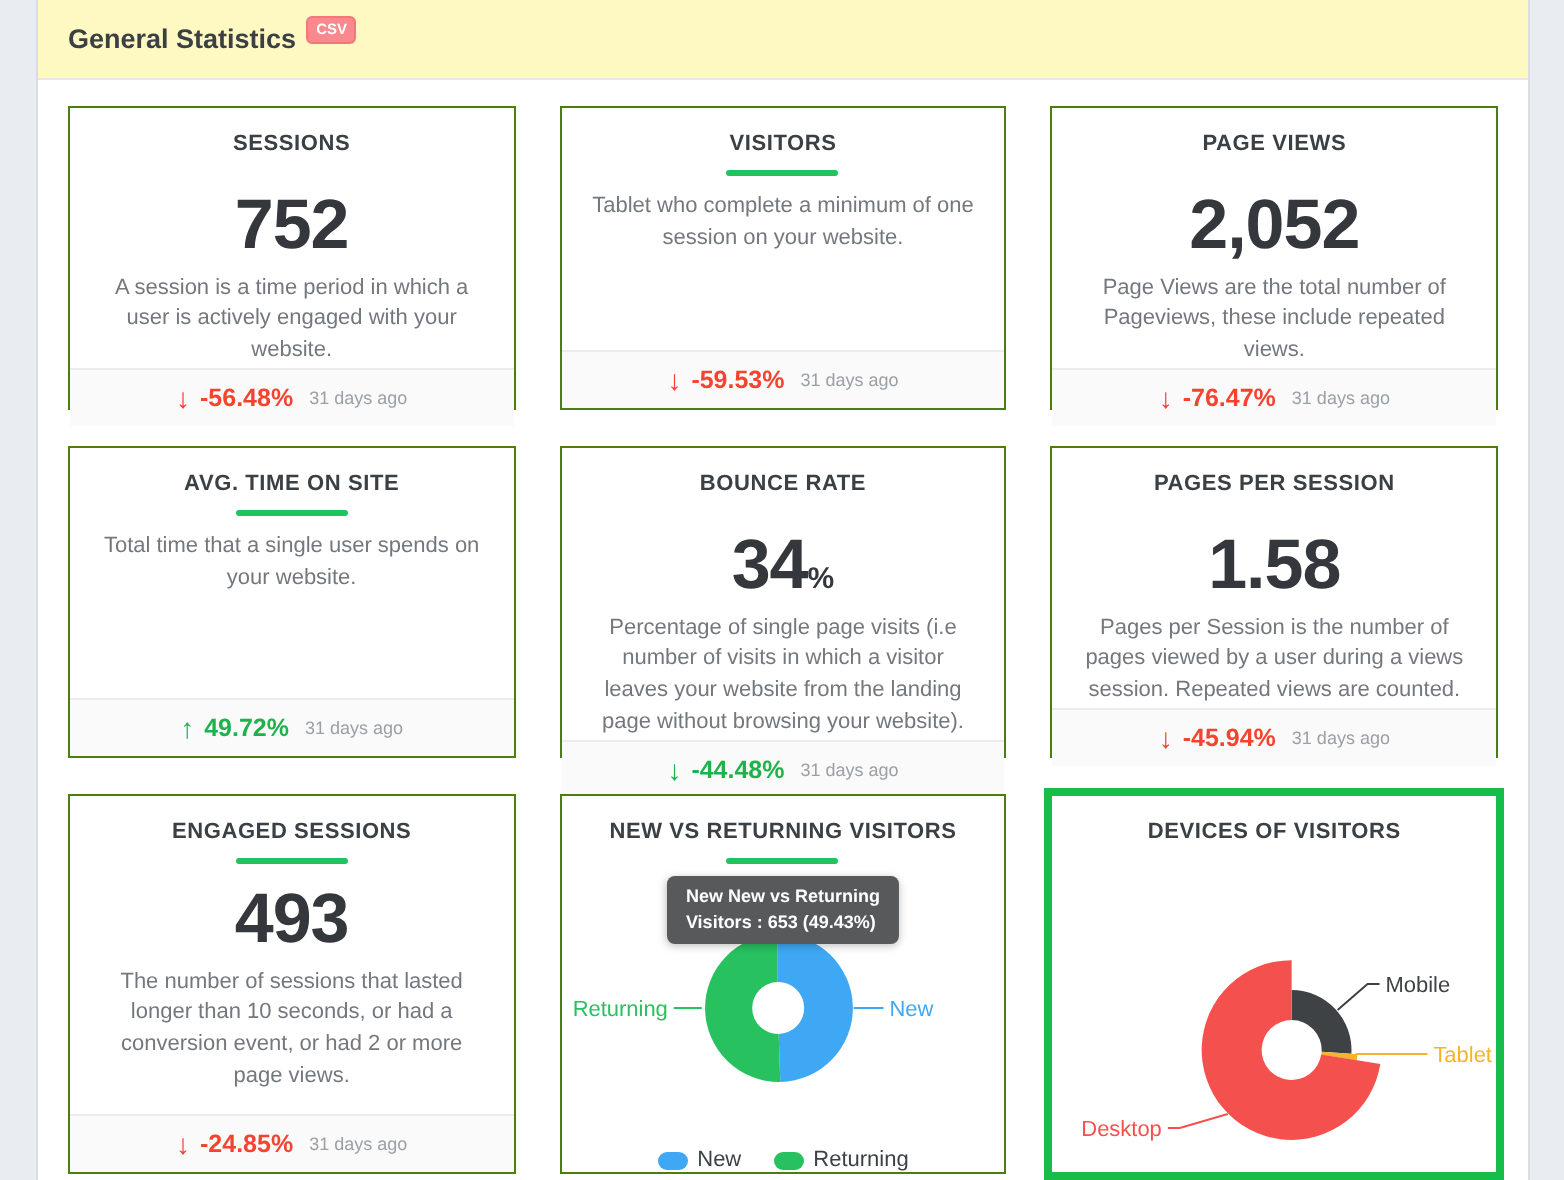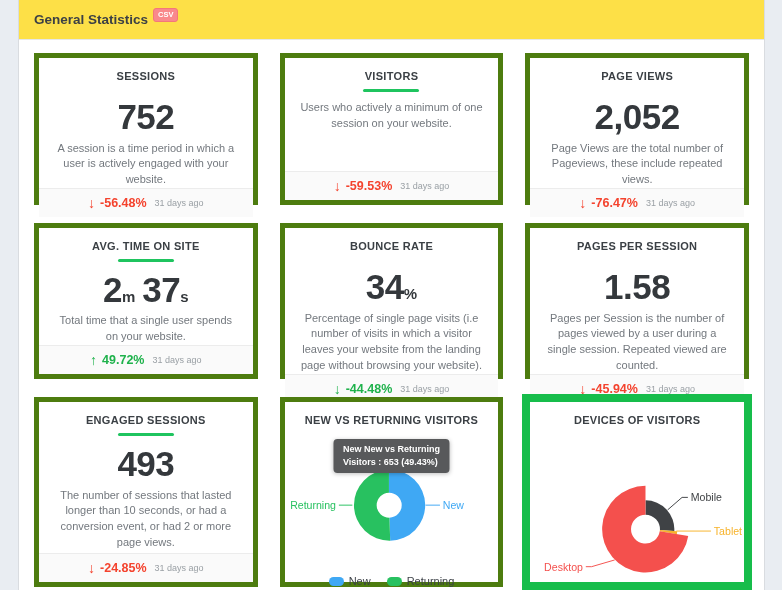--- a/index.html
+++ b/index.html
@@ -9,37 +9,37 @@
     background:#e9edf2;
     font-family:"Liberation Sans", sans-serif;
     position:relative;
   }
   .panel {
     position:absolute; left:18px; top:0; width:747px; height:600px;
     background:#fff;
     border-left:1px solid #d9dce0; border-right:1px solid #d9dce0; border-bottom:1px solid #d9dce0;
   }
   .panel-header {
-    height:40px; background:#fde047; border-bottom:1px solid #e5e7e9;
+    height:40px; background:#fef9c3; border-bottom:1px solid #e5e7e9;
     display:flex; align-items:center; padding:0 15px;
   }
   .panel-title { font-size:13.5px; font-weight:bold; color:#3c4045; }
   .csv-badge {
     margin:-10px 0 0 5px; background:#f9898c; border:1px solid #f47779;
     color:#fff; font-size:7.5px; font-weight:bold; padding:1.5px 4px; border-radius:3px;
     line-height:1.2;
     text-align:center;
   }
   .grid {
     display:grid; grid-template-columns:repeat(3,1fr);
     grid-template-rows:152px 156px 190px;
     gap:18px 22px; padding:13px 15px;
   }
   .card {
-    border:5px solid #4d7c0f; background:#fff;
+    border:1px solid #4d7c0f; background:#fff;
     display:flex; flex-direction:column; text-align:center; min-height:0;
     position:relative;
   }
   .card-title { margin-top:12px; font-size:11px; font-weight:bold; color:#3b4045; letter-spacing:.3px; }
   .underline { width:56px; height:3px; border-radius:2px; margin:7px auto 8px; }
   .value { font-size:35px; font-weight:bold; color:#34383c; letter-spacing:-0.5px; line-height:1.1; margin:1px 0 4px; }
   .unit { font-size:15px; letter-spacing:0; }
   .unit-gap { margin-right:7px; }
   .desc { font-size:11px; color:#73787e; line-height:1.45; padding:0 14px; }
   .footer {
@@ -87,21 +87,21 @@
             <span class="arrow">↓</span>
             <span>-56.48%</span>
           </span>
         <span class="ago">31 days ago</span>
       </div>
     </div>
 
     <div class="card">
       <div class="card-title">VISITORS</div>
       <div class="underline accent" style="background: rgb(31, 196, 95);"></div>
-      <div class="desc">Users who actively a minimum of one session on your website.</div>
+      <div class="desc">Tablet who complete a minimum of one session on your website.</div>
       <div class="footer">
         <span class="delta" style="color: rgb(244, 67, 46);">
             <span class="arrow">↓</span>
             <span>-59.53%</span>
           </span>
         <span class="ago">31 days ago</span>
       </div>
     </div>
 
     <div class="card">
@@ -114,21 +114,20 @@
             <span class="arrow">↓</span>
             <span>-76.47%</span>
           </span>
         <span class="ago">31 days ago</span>
       </div>
     </div>
 
     <div class="card">
       <div class="card-title">AVG. TIME ON SITE</div>
       <div class="underline accent" style="background: rgb(31, 196, 95);"></div>
-      <div class="value"><span>2</span><span class="unit unit-gap">m</span><span>37</span><span class="unit">s</span></div>
       <div class="desc">Total time that a single user spends on your website.</div>
       <div class="footer">
         <span class="delta" style="color: rgb(31, 178, 76);">
             <span class="arrow">↑</span>
             <span>49.72%</span>
           </span>
         <span class="ago">31 days ago</span>
       </div>
     </div>
 
@@ -143,21 +142,21 @@
             <span>-44.48%</span>
           </span>
         <span class="ago">31 days ago</span>
       </div>
     </div>
 
     <div class="card">
       <div class="card-title">PAGES PER SESSION</div>
       <div class="underline accent" style="background: rgb(31, 196, 95);"></div>
       <div class="value">1.58</div>
-      <div class="desc">Pages per Session is the number of pages viewed by a user during a single session. Repeated viewed are counted.</div>
+      <div class="desc">Pages per Session is the number of pages viewed by a user during a views session. Repeated views are counted.</div>
       <div class="footer">
         <span class="delta" style="color: rgb(244, 67, 46);">
             <span class="arrow">↓</span>
             <span>-45.94%</span>
           </span>
         <span class="ago">31 days ago</span>
       </div>
     </div>
 
     <div class="card">

